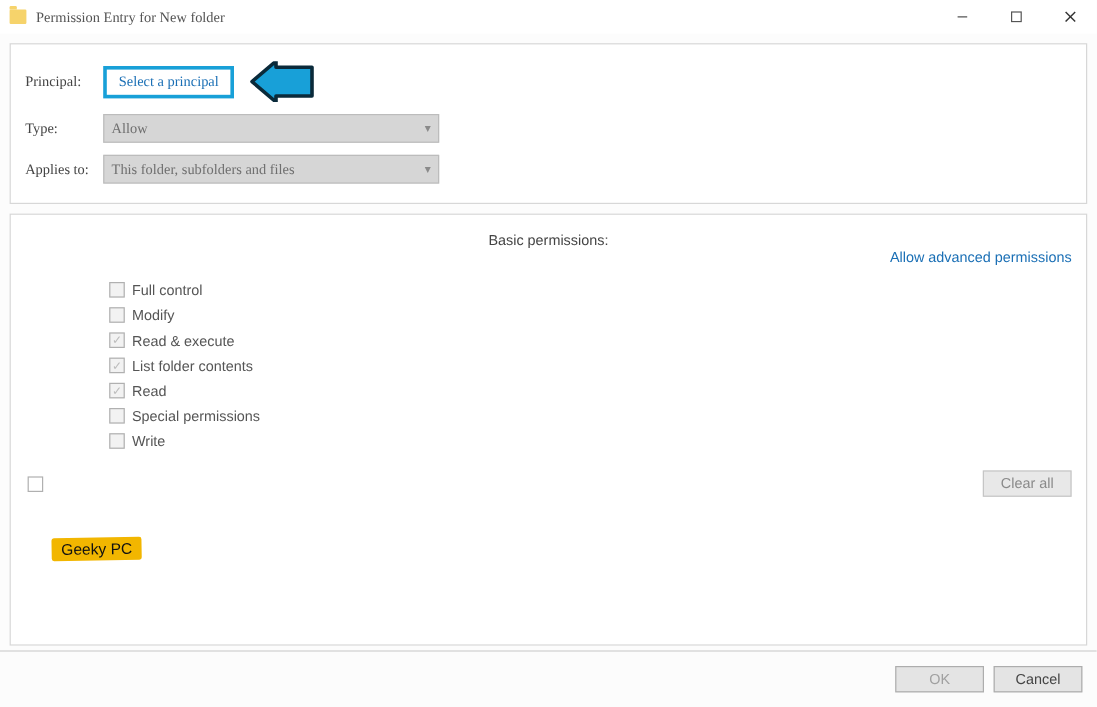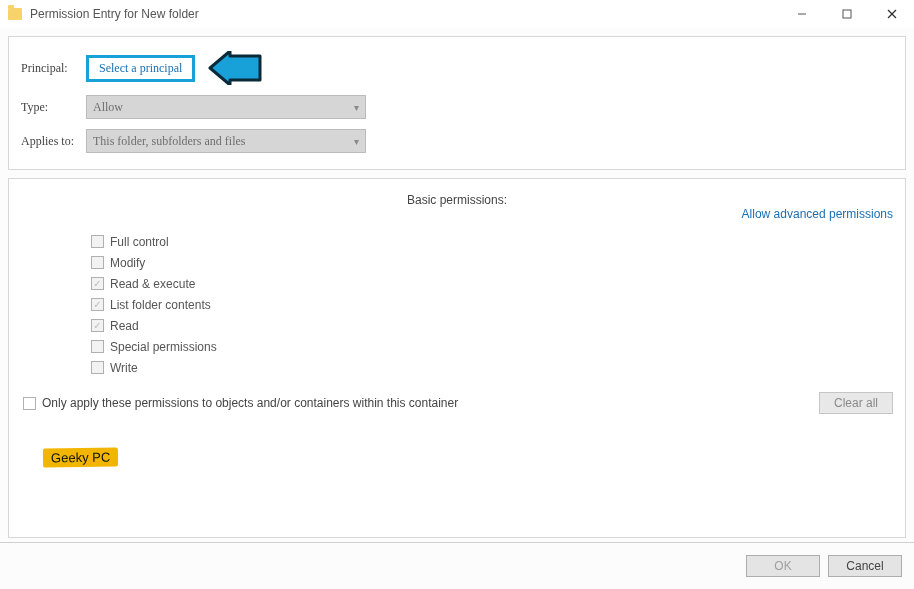--- a/index.html
+++ b/index.html
@@ -13,20 +13,21 @@
     height: 589px;
     overflow: hidden;
     position: relative;
   }
   .titlebar {
     display: flex;
     align-items: center;
     height: 28px;
     padding-left: 8px;
     background: #fff;
+    font-family: Liberation Serif, serif;
   }
   .folder-glyph {
     width: 14px; height: 12px;
     background: #f6d36b;
     border-radius: 1px;
     margin-right: 8px;
     position: relative;
   }
   .folder-glyph::before {
     content: "";
@@ -271,21 +272,20 @@
         <span class="perm-label">Special permissions</span>
       </div>
       <div class="perm-item">
         <span class="chk disabled"></span>
         <span class="perm-label">Write</span>
       </div>
     </div>
 
   <div class="only-apply-row">
     <span class="chk"></span>
-    <span>Only apply these permissions to objects and/or containers within this container</span>
     <div class="clear-btn">Clear all</div>
   </div>
 
   <div class="watermark">Geeky PC</div>
 </div>
 
 <div class="footer-sep"></div>
 <div class="footer">
   <div class="btn disabled">OK</div>
   <div class="btn">Cancel</div>

